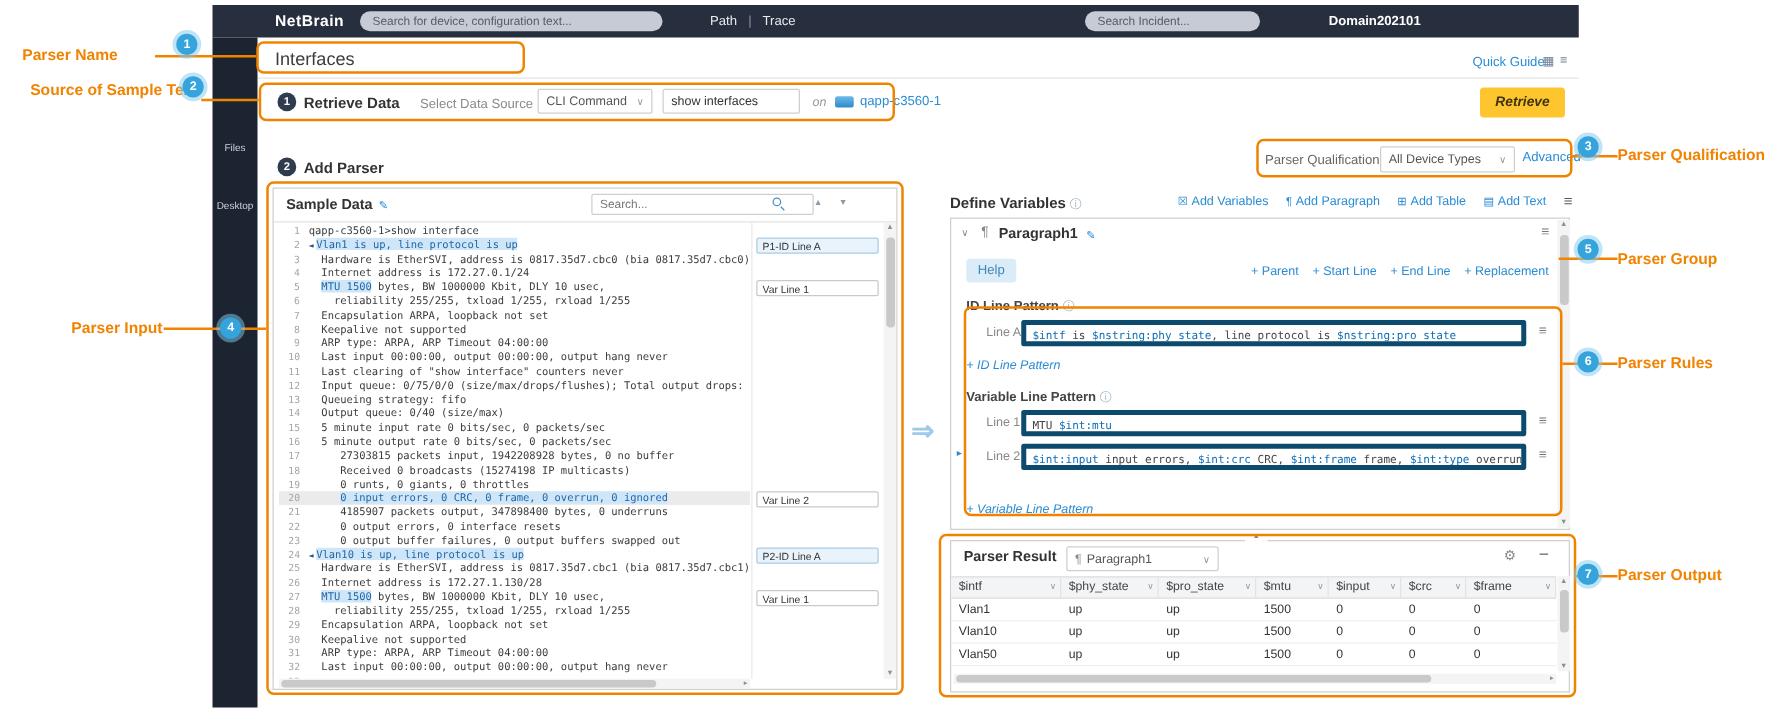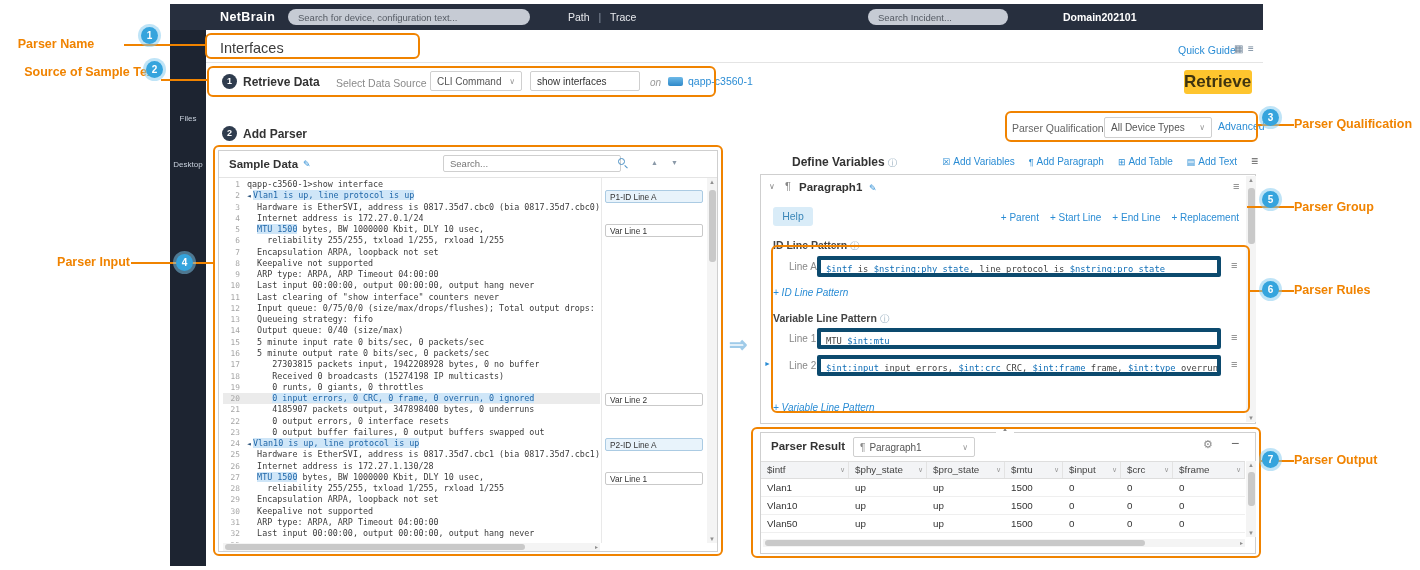--- a/index.html
+++ b/index.html
@@ -27,21 +27,21 @@
   .badge{position:absolute;width:15px;height:15px;border-radius:50%;background:#2f3c4e;color:#fff;font-size:9px;font-weight:bold;text-align:center;line-height:15px;}
   .sec-title{position:absolute;font-size:12px;font-weight:bold;color:#333;}
   .gray-label{position:absolute;font-size:10.5px;color:#8a8a8a;}
   .ddown{position:absolute;border:1px solid #cfcfcf;background:#fff;font-size:10px;color:#555;border-radius:2px;display:flex;align-items:center;padding:0 6px;cursor:pointer;}
   .ddlabel{flex:1;overflow:hidden;white-space:nowrap;}
   .ddchev{color:#999;font-size:8px;margin-left:6px;}
   .txtinput{position:absolute;border:1px solid #cfcfcf;background:#fff;font-size:10px;color:#333;border-radius:2px;padding:0 6px;outline:none;font-family:inherit;}
   .on-label{position:absolute;font-size:10px;color:#999;font-style:italic;}
   .device-ic{position:absolute;width:15px;height:9px;border-radius:2px;background:linear-gradient(#6db9e8,#2f89c9);cursor:pointer;}
   .abslink{position:absolute;color:#2a8cd4;font-size:10.5px;cursor:pointer;}
-  .retrieve-btn{position:absolute;left:1184px;top:70px;width:68px;height:24px;background:#fec52e;border-radius:3px;color:#3f3410;font-size:17px;font-weight:bold;line-height:24px;cursor:pointer;}
+  .retrieve-btn{position:absolute;left:1184px;top:70px;width:68px;height:24px;background:#fec52e;border-radius:3px;color:#3f3410;font-size:11px;font-weight:bold;text-align:center;line-height:24px;cursor:pointer;font-style:italic;}
 
   .panel{position:absolute;background:#fff;border:1px solid #cfcfcf;}
 
   
   .sd-title{position:absolute;left:10px;top:7px;font-size:11.5px;font-weight:bold;color:#333;}
   .edit-ic{position:absolute;color:#2a8cd4;font-size:9px;cursor:pointer;}
   .mag{position:absolute;width:7px;height:7px;border:1.3px solid #4a90c4;border-radius:50%;cursor:pointer;}
   .mag::after{content:"";position:absolute;left:5.5px;top:5.5px;width:4px;height:1.3px;background:#4a90c4;transform:rotate(45deg);transform-origin:0 0;}
   .sortbtn{position:absolute;color:#8a99a8;font-size:7px;cursor:pointer;}
   .code-wrap{position:absolute;left:4px;top:28px;width:377px;height:364px;overflow:hidden;}
@@ -56,21 +56,21 @@
   .tag.id{background:#e8f3fb;border:1px solid #abcbe3;}
   .tag.var{background:#fff;border:1px solid #c9c9c9;}
   .vscroll{position:absolute;width:10px;background:#f4f4f4;}
   .vthumb{position:absolute;left:1.5px;width:7px;border-radius:3px;background:#c9c9c9;cursor:grab;}
   .sarrow{position:absolute;left:0;width:10px;text-align:center;color:#909090;font-size:6px;cursor:pointer;}
   .hscroll{position:absolute;height:8px;background:#f4f4f4;}
   .hthumb{position:absolute;top:1px;height:6px;border-radius:3px;background:#c9c9c9;cursor:grab;}
   .harrow{position:absolute;top:1px;color:#909090;font-size:5px;cursor:pointer;}
 
   
-  .dv-title{position:absolute;left:760px;top:155px;font-size:12px;font-weight:bold;color:#333;margin-left:32px;}
+  .dv-title{position:absolute;left:760px;top:155px;font-size:12px;font-weight:bold;color:#333;}
   .info-ic{color:#9ab0c0;font-size:9.5px;font-weight:normal;margin-left:3px;cursor:pointer;}
   .dv-toolbar{position:absolute;left:940px;top:153px;width:318px;height:16px;display:flex;gap:14px;align-items:center;justify-content:flex-end;}
   .tb-item{color:#2a8cd4;font-size:10px;cursor:pointer;white-space:nowrap;}
   .tbi{font-style:normal;margin-right:3px;font-size:9px;}
   .tb-menu{color:#555;font-size:12px;cursor:pointer;}
   .chev{position:absolute;color:#888;font-size:8px;cursor:pointer;}
   .para-ic{position:absolute;color:#888;font-size:11px;}
   .pgname{position:absolute;font-size:11.5px;font-weight:bold;color:#333;}
   .menu-ic{position:absolute;color:#777;font-size:11px;cursor:pointer;}
   .help-btn{position:absolute;left:12px;top:32px;width:40px;height:19px;background:#d9ecf8;color:#3b87b8;font-size:10.5px;text-align:center;line-height:19px;border-radius:3px;cursor:pointer;}
@@ -149,21 +149,21 @@
   <div class="gray-label" style="left:1012px;top:122px;color:#666">Parser Qualification</div>
   <div class="ddown" style="left:1104px;top:117px;width:108px;height:21px">
     <span class="ddlabel">All Device Types</span>
     <span class="ddchev">∨</span>
   </div>
   <div class="abslink" style="left:1218px;top:120px">Advanced</div>
 
   <div class="panel" style="left:218px;top:150px;width:500px;height:402px">
     <div class="sd-title">Sample Data</div>
     <span class="edit-ic" style="left:84px;top:8px">✎</span>
-    <input class="txtinput" style="left: 224px; top: 4px; width: 178px; height: 17px; font-size: 9.5px;" placeholder="Search...">
+    <input class="txtinput" style="left: 254px; top: 4px; width: 178px; height: 17px; font-size: 9.5px;" placeholder="Search...">
     <div class="mag" style="left:399px;top:7px"></div>
     <span class="sortbtn" style="left:432px;top:8px">▲</span>
     <span class="sortbtn" style="left:452px;top:8px">▼</span>
     <div class="hr" style="left:0;top:26px;width:498px"></div>
 
     <div class="code-wrap">
         <div class="code-line">
           <span class="ln">1</span>
           <span class="lt"><span>qapp-c3560-1&gt;show interface</span></span>
         </div>

